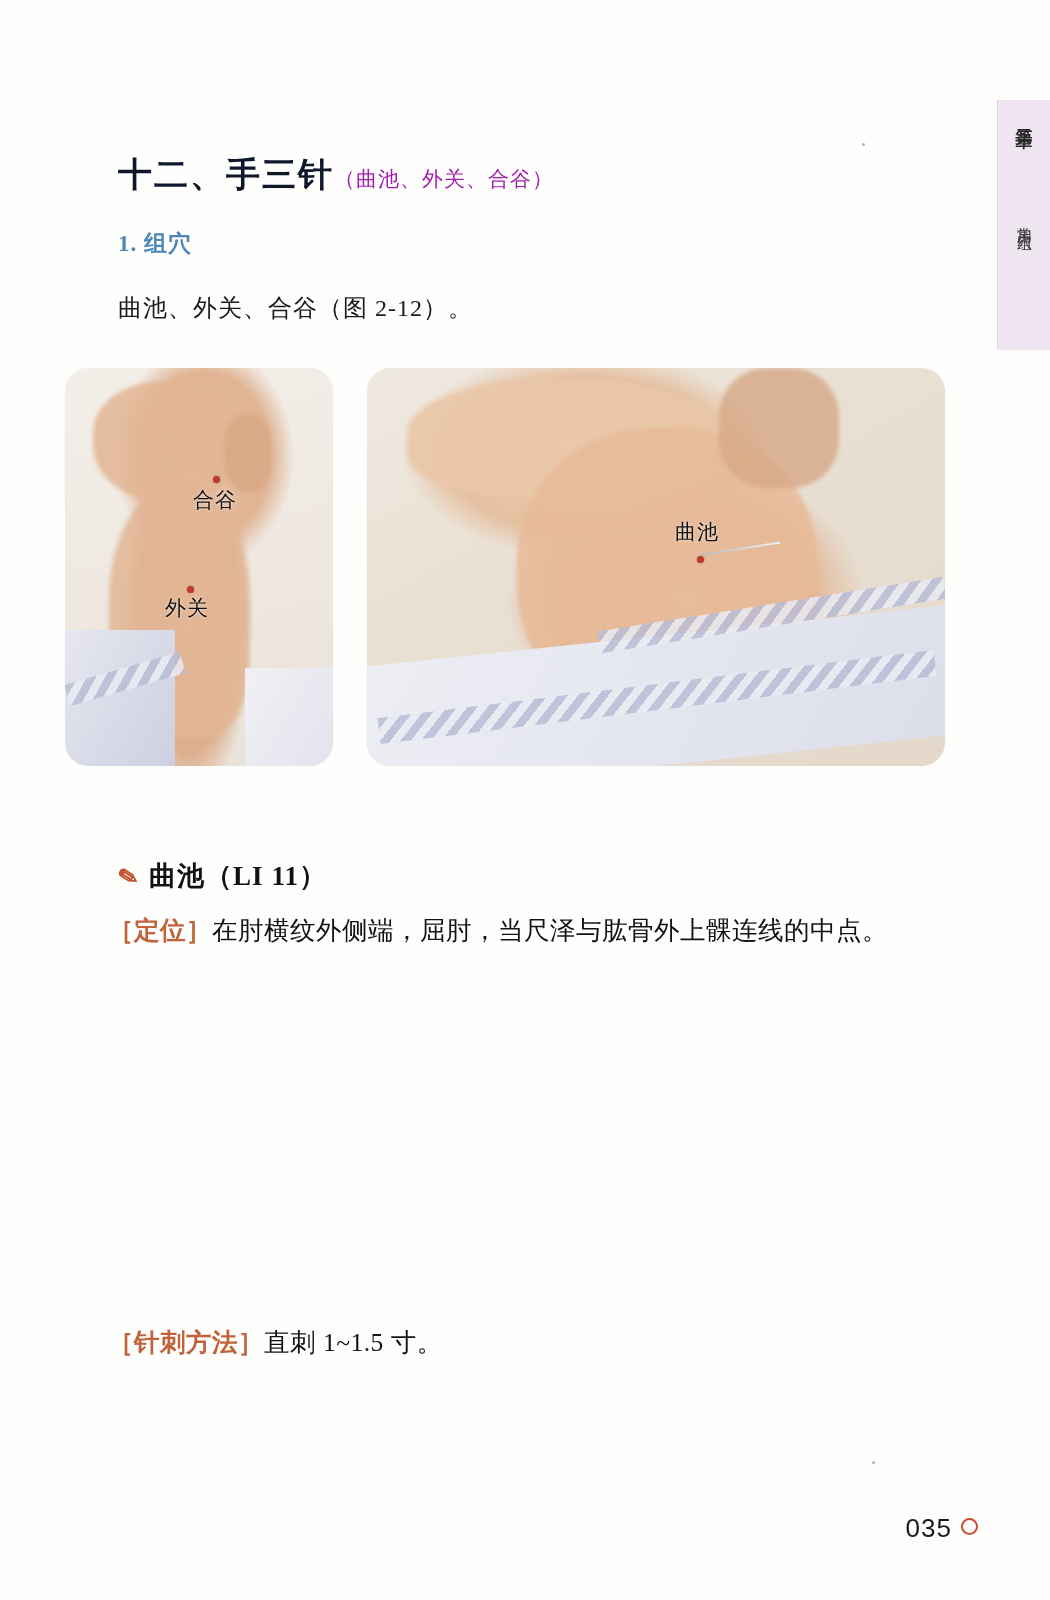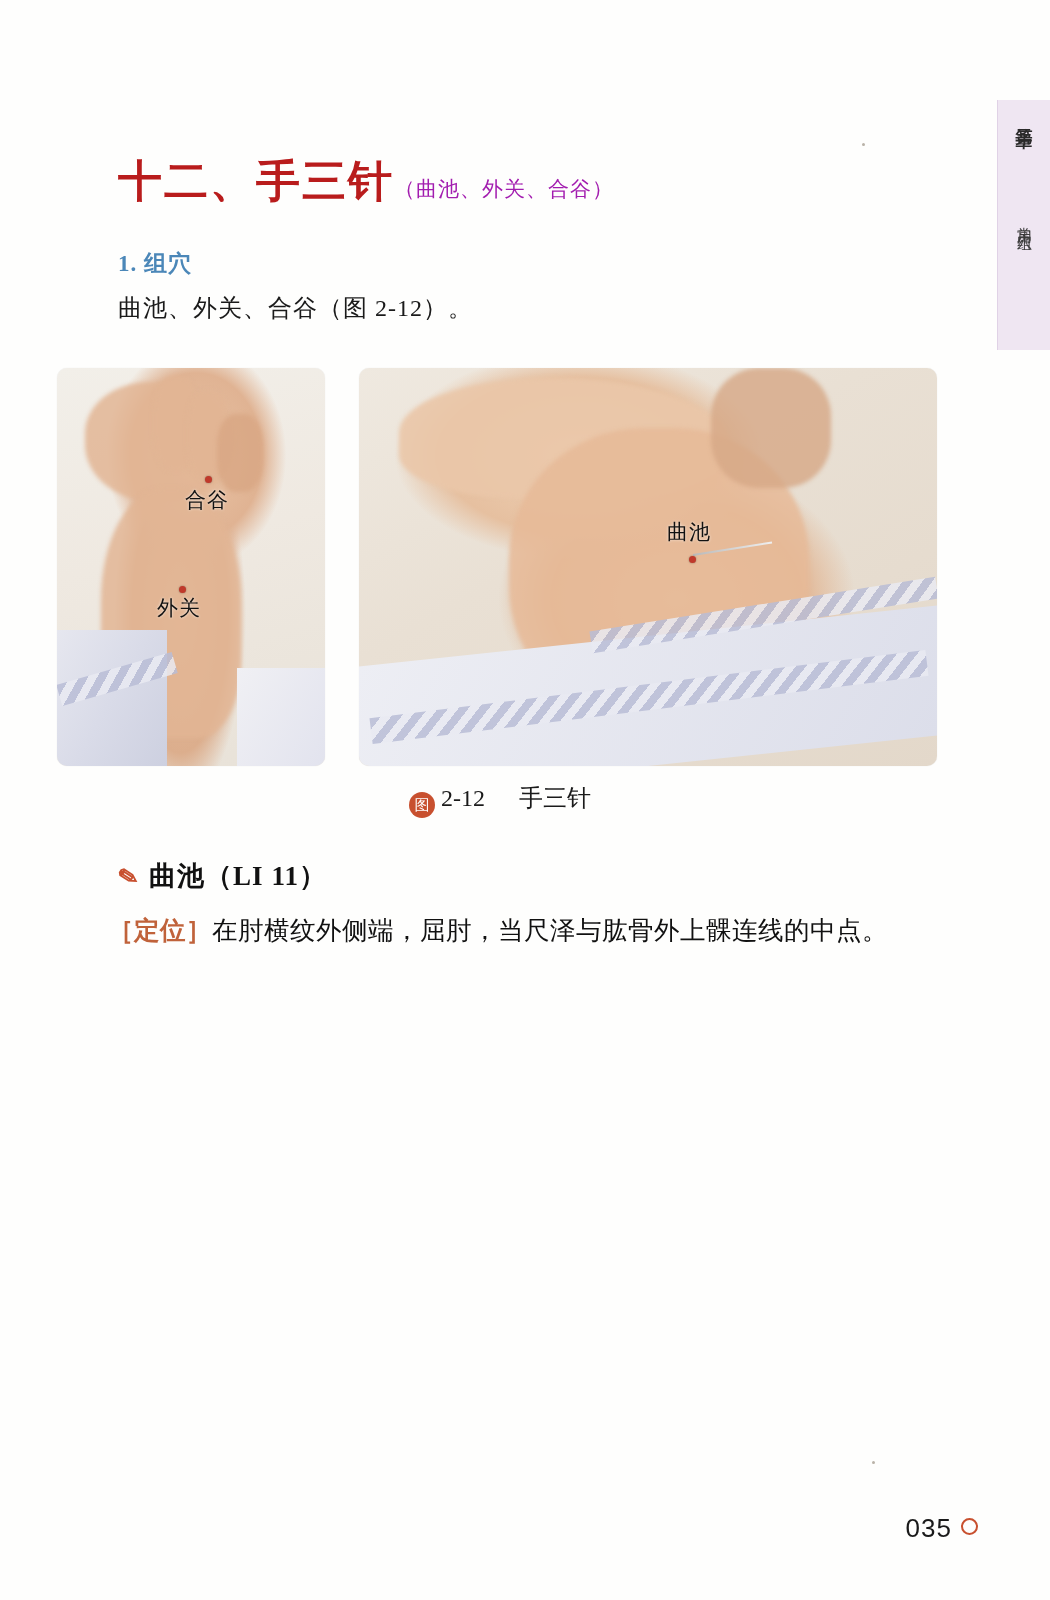--- a/index.html
+++ b/index.html
@@ -53,34 +53,34 @@
   }
 
   
   .heading {
     position: absolute;
     top: 152px;
     left: 118px;
     white-space: nowrap;
   }
   .heading .h-main {
-    font-size: 44px;
-    font-weight: bold;
-    color: #b91c1c;
+    font-size: 34px;
+    font-weight: bold;
+    color: #0f172a;
     letter-spacing: 2px;
   }
   .heading .h-paren {
     font-size: 21px;
     color: #a21caf;
     letter-spacing: 1px;
   }
 
   .sec-label {
     position: absolute;
-    top: 248px;
+    top: 228px;
     left: 118px;
     font-size: 23px;
     color: #4b87b8;
     font-weight: bold;
     letter-spacing: 1px;
   }
   .sec-body {
     position: absolute;
     top: 292px;
     left: 118px;
@@ -92,23 +92,24 @@
   
   .figure-area {
     position: absolute;
     top: 368px;
     left: 57px;
     width: 880px;
     height: 400px;
   }
   .photo {
     position: absolute;
-    border-radius: 10px;
+    border-radius: 24px;
     overflow: hidden;
     box-shadow: 0 0 1px rgba(0,0,0,.15);
+    margin-left: 8px;
   }
   .photo-left {
     left: 0px;
     top: 0px;
     width: 268px;
     height: 398px;
     background:
       radial-gradient(ellipse 120px 150px at 52% 22%, #e9c4a6 0%, #e0b393 55%, rgba(224,179,147,0) 75%),
       radial-gradient(ellipse 80px 230px at 46% 62%, #e7bd9c 0%, #dcae8d 60%, rgba(220,174,141,0) 82%),
       linear-gradient(165deg, #f2efe9 0%, #efe9e1 45%, #e8e2d8 100%);
@@ -294,35 +295,35 @@
       <div class="cloth" style="left:0px; top:268px; width:578px; height:130px; transform:skewY(-6deg); background:linear-gradient(120deg,#edeef4,#dcdeea);"></div>
       <div class="cloth-zig" style="left:10px; top:316px; width:560px; height:26px; transform:rotate(-7deg);"></div>
       <div class="cloth-zig" style="left:230px; top:236px; width:350px; height:22px; transform:rotate(-9deg);"></div>
 
       <div class="needle" style="left:334px; top:186px; width:80px; transform:rotate(-9deg);"></div>
       <div class="dot" style="left:330px; top:188px;"></div>
       <div class="pt-label" style="left:308px; top:150px;">曲池</div>
     </div>
   </div>
 
-  <div class="fig-caption">
-    <span class="fig-icon">图</span><span class="fig-num">2-12</span><span>手三针</span>
-  </div>
 
   <div class="point-head">
     <span class="needle-icon">✎</span><span>曲池（LI 11）</span>
   </div>
 
   <div class="body-text" style="top:908px;">
     <p><span class="tag">［定位］</span><span>在肘横纹外侧端，屈肘，当尺泽与肱骨外上髁连线的中点。</span></p>
   </div>
 
 
 
 
+  <div class="body-text" style="top:1320px;">
+    <p><span class="tag">［针刺方法］</span><span>直刺 1~1.5 寸。</span></p>
+  </div>
 
   <div class="speck" style="left:862px; top:143px;"></div>
   <div class="speck" style="left:872px; top:1461px;"></div>
 
   <div class="page-no">
     <span>035</span><span class="circle"></span>
   </div>
 
 </div>
 

